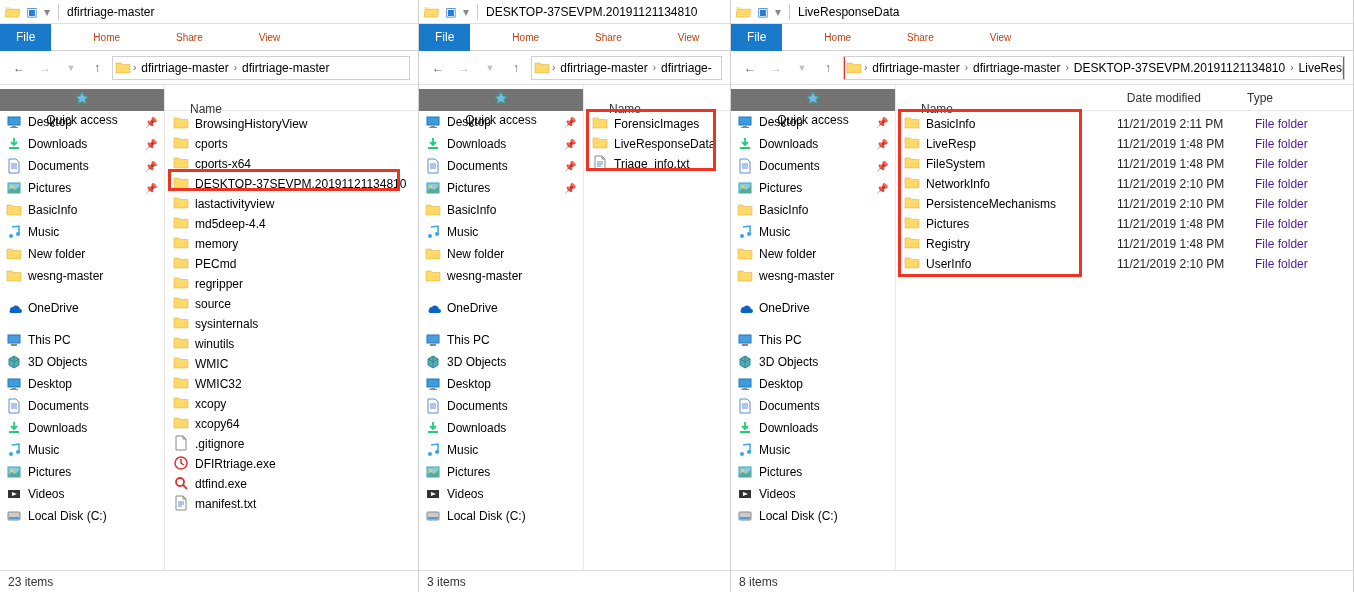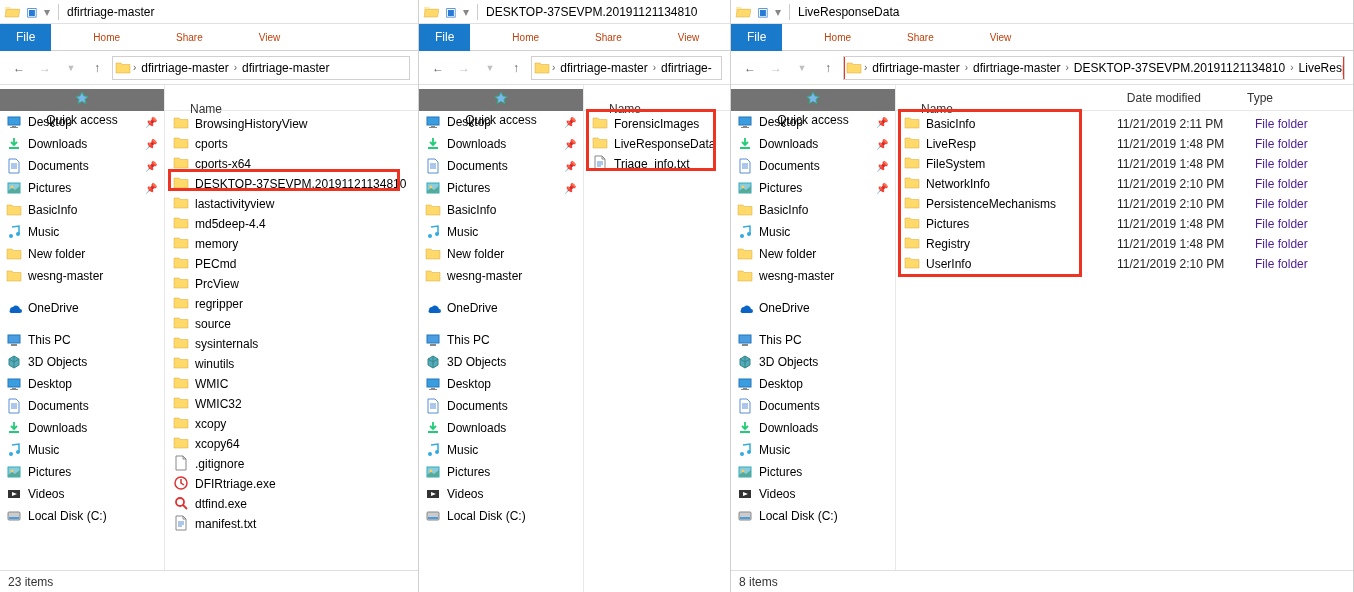--- a/index.html
+++ b/index.html
@@ -341,29 +341,20 @@
           </span>
       <span class="fname">PECmd</span>
 
     </div>
         <div class="frow">
       <span class="ico">
             <svg width="16" height="16" viewBox="0 0 16 16">
               <path d="M1 3h5l1 1.5h8v8.5H1z" fill="#ffd969" stroke="#d9ab3b" stroke-width="0.5"></path>
             </svg>
           </span>
-      <span class="fname">PrcView</span>
-
-    </div>
-        <div class="frow">
-      <span class="ico">
-            <svg width="16" height="16" viewBox="0 0 16 16">
-              <path d="M1 3h5l1 1.5h8v8.5H1z" fill="#ffd969" stroke="#d9ab3b" stroke-width="0.5"></path>
-            </svg>
-          </span>
       <span class="fname">regripper</span>
 
     </div>
         <div class="frow">
       <span class="ico">
             <svg width="16" height="16" viewBox="0 0 16 16">
               <path d="M1 3h5l1 1.5h8v8.5H1z" fill="#ffd969" stroke="#d9ab3b" stroke-width="0.5"></path>
             </svg>
           </span>
       <span class="fname">source</span>
@@ -728,20 +719,23 @@
               <line x1="5" y1="11" x2="9" y2="11" stroke="#5a8dd6"></line>
             </svg>
           </span>
       <span class="fname">Triage_info.txt</span>
 
     </div>
 
         <div class="redbox" style="left:2px;top:24px;width:130px;height:62px"></div>
 
       </div>
+    </div>
+    <div class="status">
+      <span>3 items</span>
     </div>
   </div>
 <div class="window w3">
     <div class="titlebar">
       <span class="ticon">
         <svg width="16" height="16" viewBox="0 0 16 16">
           <path d="M1 3h5l1 1.5h8v1H2.5L1 13z" fill="#ffe9a8"></path>
           <path d="M1 13L2.5 5.5H16L14.5 13z" fill="#ffd969" stroke="#d9ab3b" stroke-width="0.5"></path>
         </svg>
       </span>

